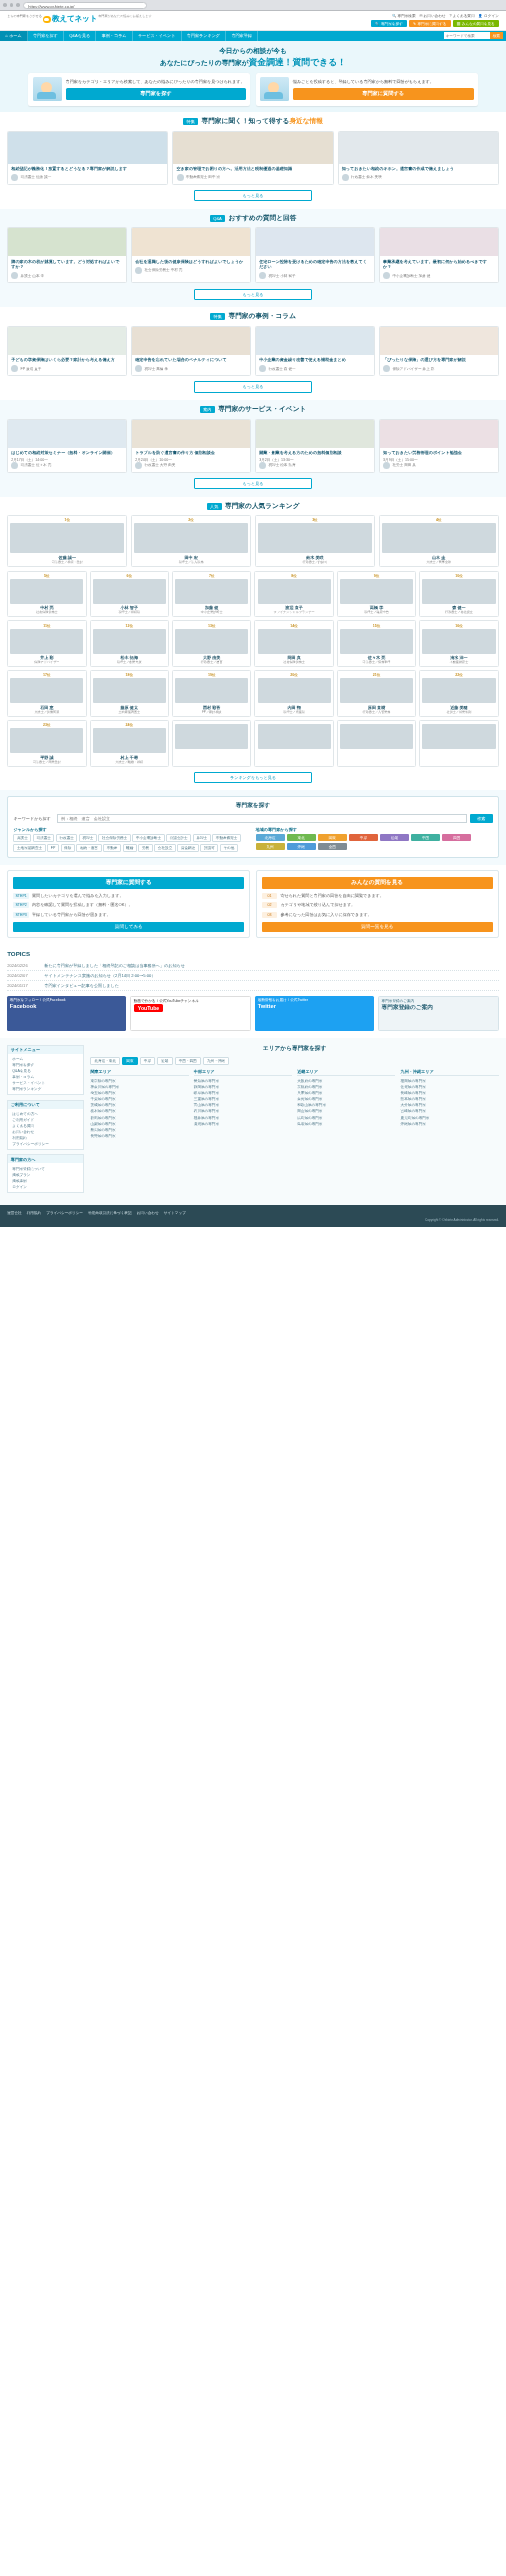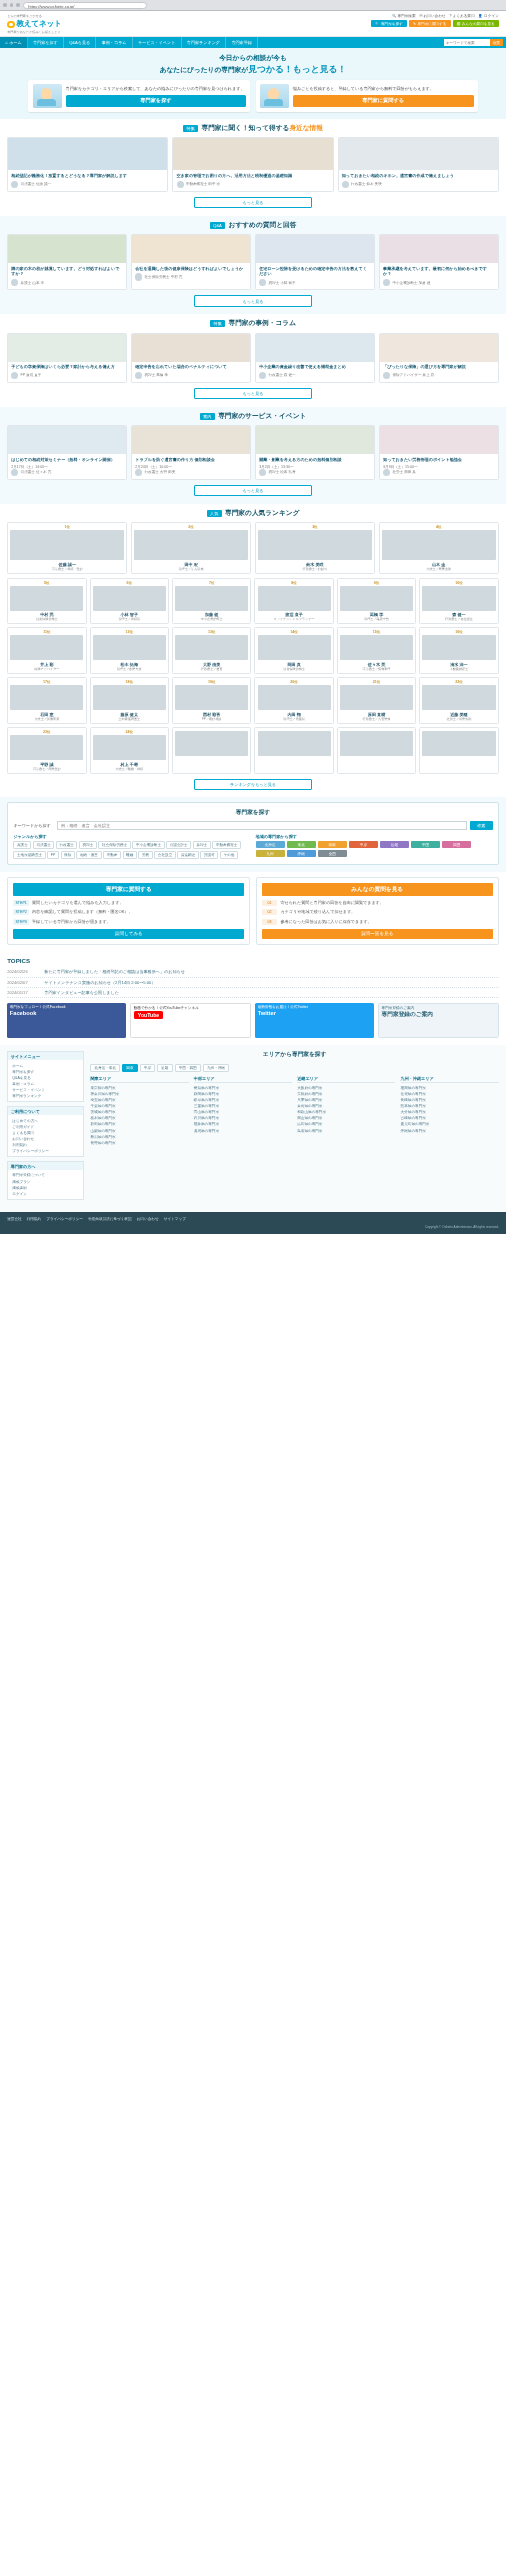--- a/index.html
+++ b/index.html
@@ -41,21 +41,21 @@
 
   
   .site-header {
     background: #ffffff;
     border-bottom: 0.5px solid #e3e6e8;
     padding: 3.1px 7.2px 2.1px;
     display: flex;
     align-items: flex-start;
     justify-content: space-between;
   }
-  .logo-block { display:flex; flex-direction:column; gap:1px; }
+  .logo-block { display:flex; flex-direction:row; gap:1px; }
   .logo-kicker { font-size: 3.1px; color:#777; }
   .logo-main { display:flex; align-items:center; gap:1.5px; }
   .logo-mark {
     width: 7.7px; height: 7.7px; border-radius: 50%;
     background: #ffb400; position: relative;
   }
   .logo-mark:after{
     content:""; position:absolute; left:1.5px; top:2.1px; width:4.6px; height:3.1px;
     border-radius: 1.5px; background:#fff;
   }
@@ -353,21 +353,21 @@
   <div class="gnav-spacer"></div>
   <div class="gnav-search">
     <input type="text" placeholder="キーワードで検索" style="">
     <span class="sbtn">検索</span>
   </div>
 </div>
 
 <div class="hero">
   <h1>
     <span>今日からの相談が今も</span><br>
-    <span>あなたにぴったりの専門家が</span><span class="big">見つかる！もっと見る！</span>
+    <span>あなたにぴったりの専門家が</span><span class="big">資金調達！質問できる！</span>
   </h1>
   <div class="hero-cards">
     <div class="hero-card">
       <div class="hero-illus"></div>
       <div class="hero-card-body">
         <p>専門家をカテゴリ・エリアから検索して、あなたの悩みにぴったりの専門家を見つけられます。</p>
         <span class="hero-cta">専門家を探す</span>
       </div>
     </div>
     <div class="hero-card">

